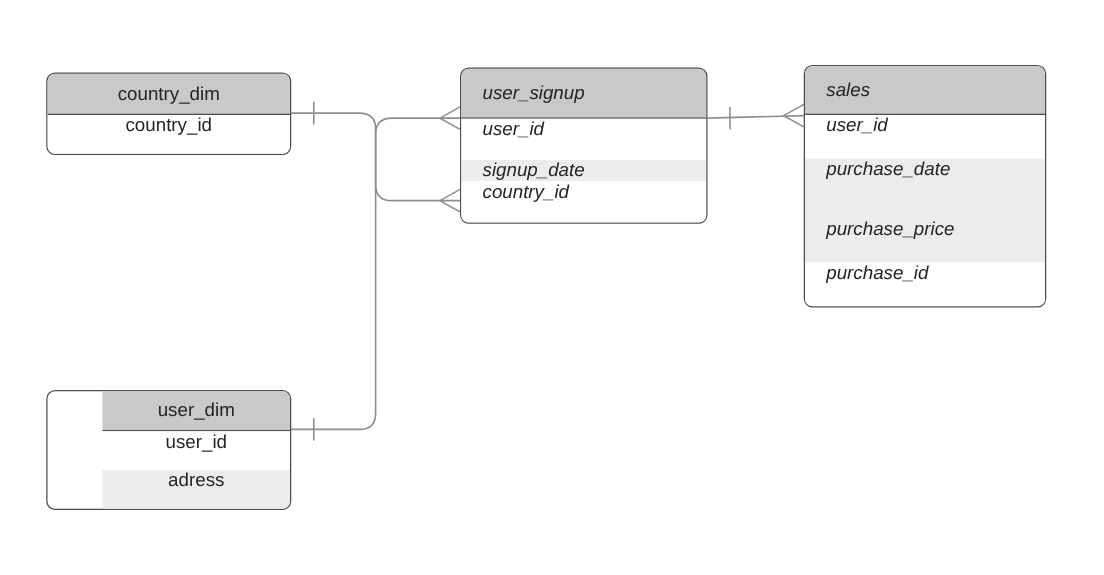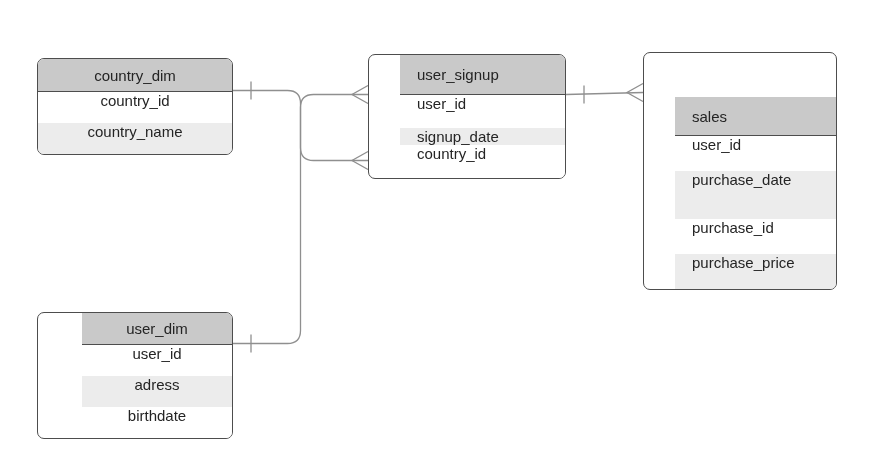--- a/index.html
+++ b/index.html
@@ -53,21 +53,21 @@
     box-sizing: border-box;
     display: flex;
     align-items: flex-start;
     justify-content: center;
     background: var(--row-odd, #ffffff);
   }
   .entity .row.even {
     background: var(--row-even, #ececec);
   }
   .entity.italic {
-    padding-left: 31px;
+    font-style: italic;
   }
   .entity.italic .header,
   .entity.italic .row {
     justify-content: flex-start;
     padding-left: 17px;
   }
 </style>
 </head>
 <body>
 
@@ -88,57 +88,51 @@
         <line x1="584" y1="85.5" x2="584" y2="103.5"></line>
         <path d="M 643 83.5 L 627 92.5 L 643 101.5"></path>
       </g>
     </svg>
   <div id="tables-layer">
       <div class="entity plain" style="left: 37px; top: 42px; width: 196px;">
         <div class="header" style="height: 33px;">country_dim</div>
         <div class="row" style="height: 31px;">
           <span>country_id</span>
         </div>
-        <div class="row even" style="height: 31px;">
-          <span>country_name</span>
-        </div>
       </div>
       <div class="entity italic" style="left: 368px; top: 38px; width: 198px;">
         <div class="header" style="height: 40px;">user_signup</div>
         <div class="row" style="height: 33px;">
           <span>user_id</span>
         </div>
         <div class="row even" style="height: 17px;">
           <span>signup_date</span>
         </div>
         <div class="row" style="height: 33px;">
           <span>country_id</span>
         </div>
       </div>
       <div class="entity italic" style="left: 643px; top: 36px; width: 194px;">
-        <div class="header" style="height: 39px; margin-top: 44px;">sales</div>
+        <div class="header" style="height: 39px;">sales</div>
         <div class="row" style="height: 35px;">
           <span>user_id</span>
         </div>
         <div class="row even" style="height: 48px;">
           <span>purchase_date</span>
         </div>
+        <div class="row even" style="height: 35px;">
+          <span>purchase_price</span>
+        </div>
         <div class="row" style="height: 35px;">
           <span>purchase_id</span>
-        </div>
-        <div class="row even" style="height: 35px;">
-          <span>purchase_price</span>
         </div>
       </div>
       <div class="entity plain" style="left: 37px; top: 296px; width: 196px; padding-left: 44px;">
         <div class="header" style="height: 32px;">user_dim</div>
         <div class="row" style="height: 31px;">
           <span>user_id</span>
         </div>
         <div class="row even" style="height: 31px;">
           <span>adress</span>
         </div>
-        <div class="row" style="height: 31px;">
-          <span>birthdate</span>
-        </div>
       </div>
     </div>
 </div>
 
 </body></html>

